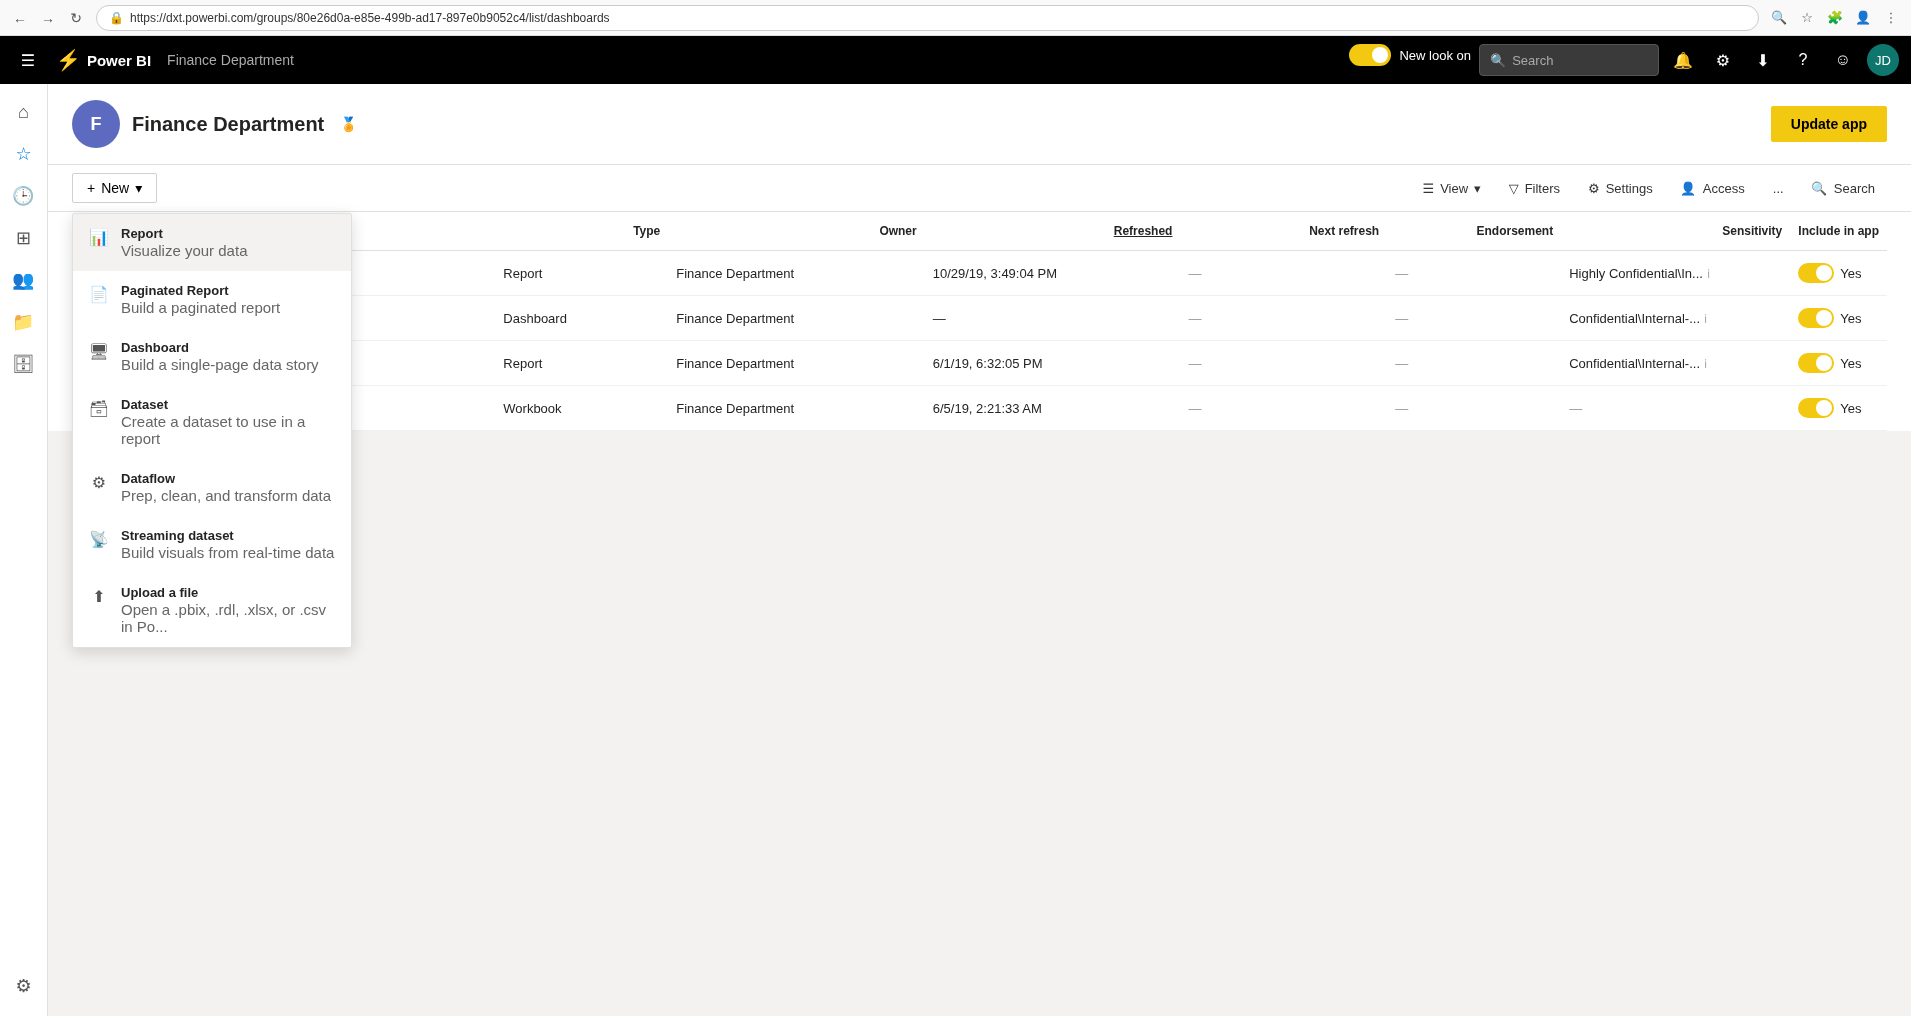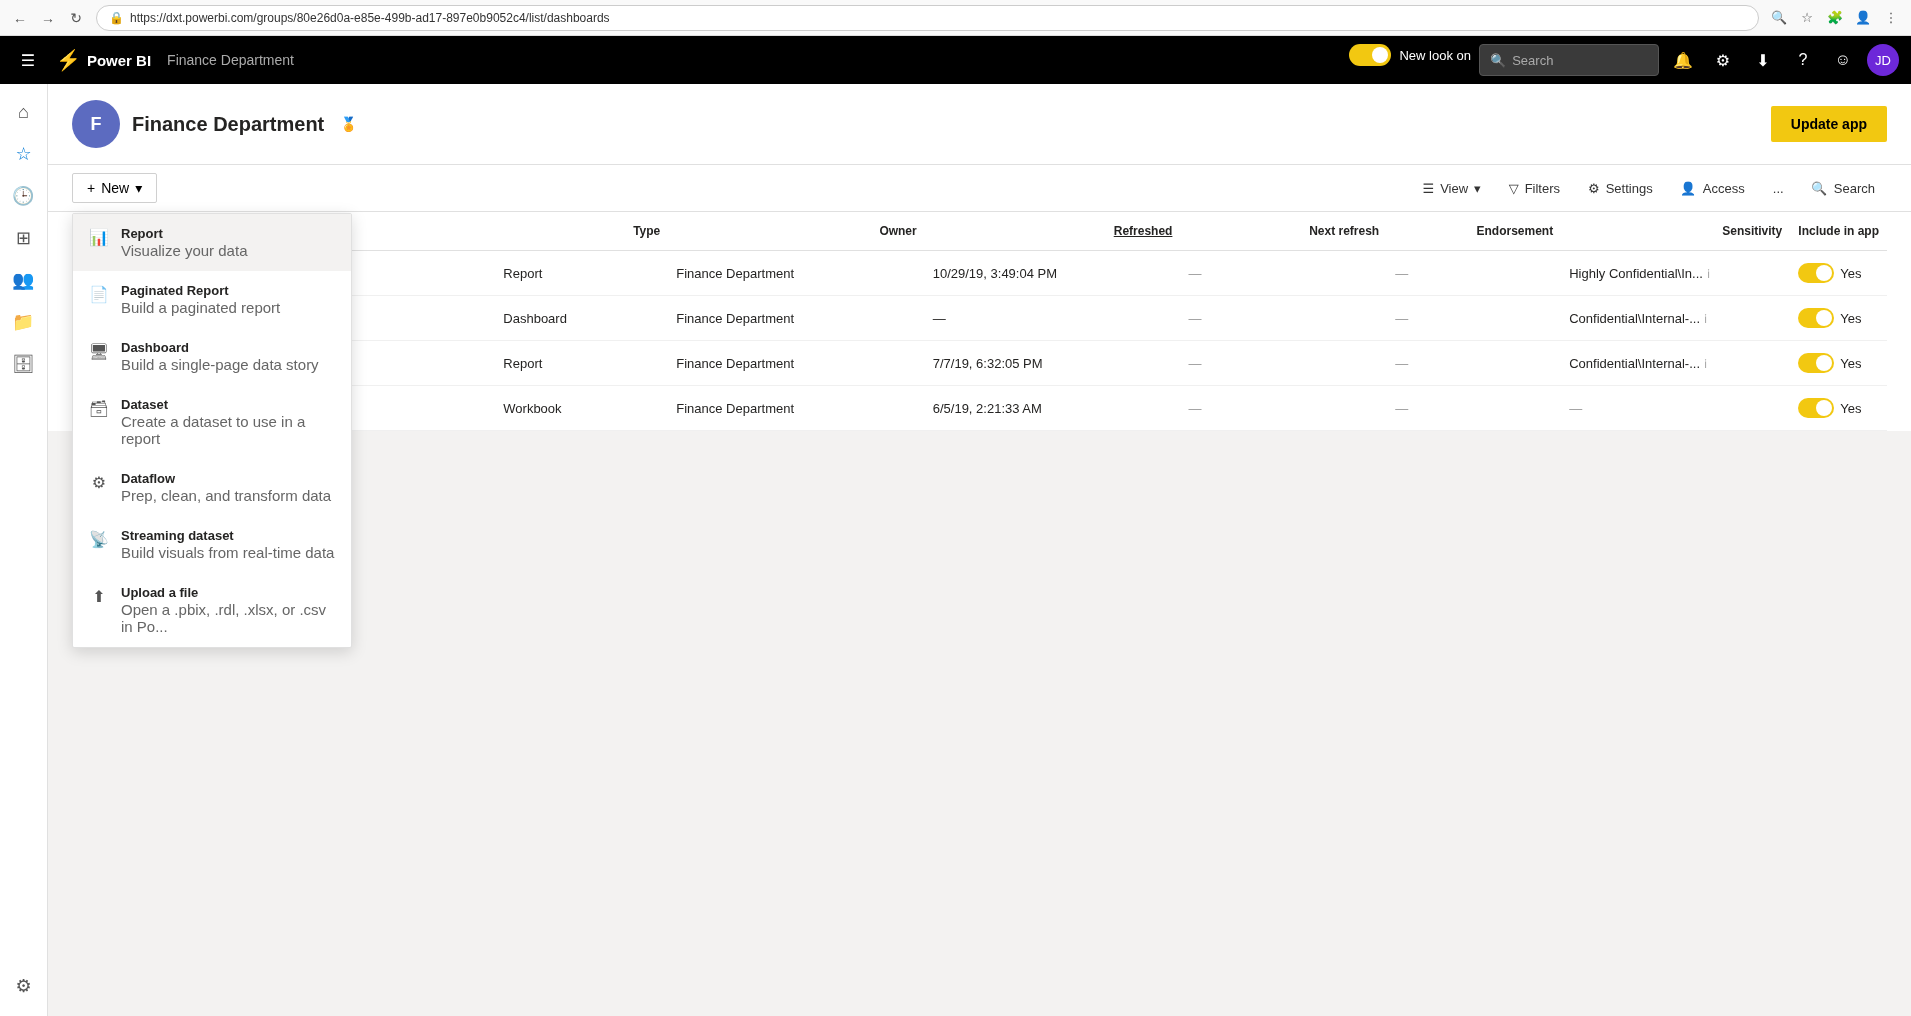--- a/index.html
+++ b/index.html
@@ -62,21 +62,21 @@
     .search-box {
       width: 180px; height: 32px; background: #3a3a3a; border: 1px solid #555;
       border-radius: 4px; display: flex; align-items: center; padding: 0 10px;
       gap: 6px; color: #aaa; font-size: 13px; cursor: pointer;
     }
     .titlebar-icon {
       width: 32px; height: 32px; border-radius: 50%; display: flex; align-items: center; justify-content: center;
       color: white; font-size: 16px; cursor: pointer;
     }
     .user-avatar {
-      width: 32px; height: 32px; border-radius: 50%; background: #6d28d9;
+      width: 32px; height: 32px; border-radius: 50%; background: #0f766e;
       display: flex; align-items: center; justify-content: center; color: white; font-size: 13px; cursor: pointer;
     }
 
     
     .main-layout { display: flex; height: calc(100vh - 84px); }
 
     
     .sidebar {
       width: 48px; background: #fff; border-right: 1px solid #e0e0e0;
       display: flex; flex-direction: column; align-items: center; padding-top: 8px;
@@ -382,21 +382,21 @@
       <div style="display:flex;align-items:center;gap:6px;">
         <div class="table-toggle "></div>
         <span>Yes</span>
       </div>
     </td>
   </tr>
             <tr>
     <td><span class="item-name">Q4 Budget Analysis</span></td>
     <td>Report</td>
     <td>Finance Department</td>
-    <td>7/7/19, 6:32:05 PM</td>
+    <td>6/1/19, 6:32:05 PM</td>
     <td><span class="dash">—</span></td>
     <td><span class="dash">—</span></td>
     <td>Confidential\Internal-...<span class="info-icon">ℹ</span></td>
     <td>
       <div style="display:flex;align-items:center;gap:6px;">
         <div class="table-toggle "></div>
         <span>Yes</span>
       </div>
     </td>
   </tr>

